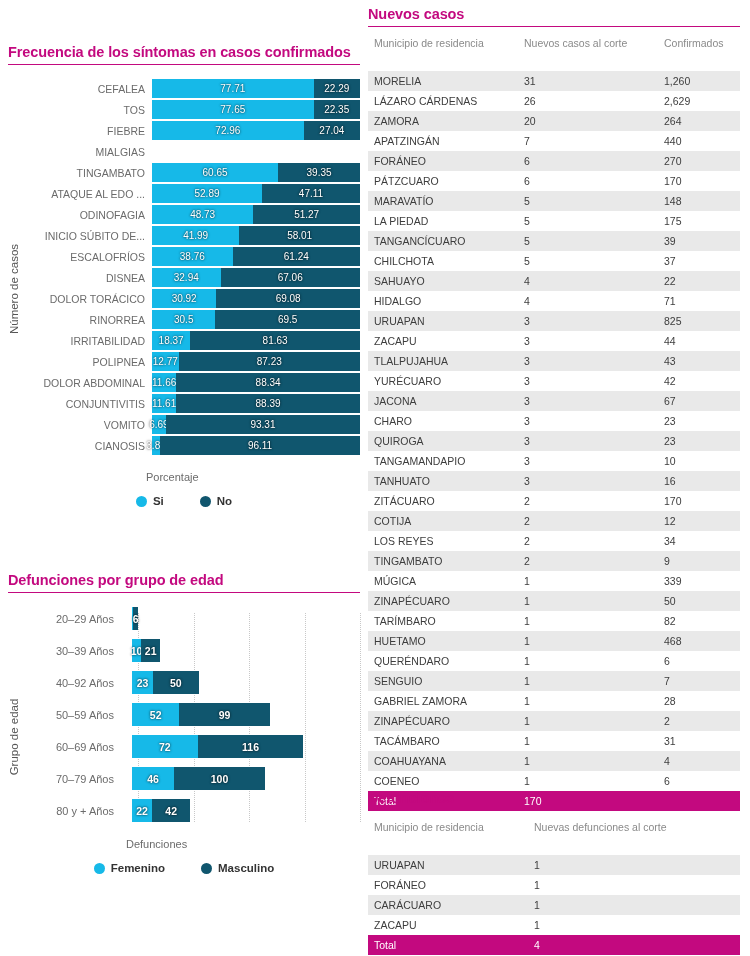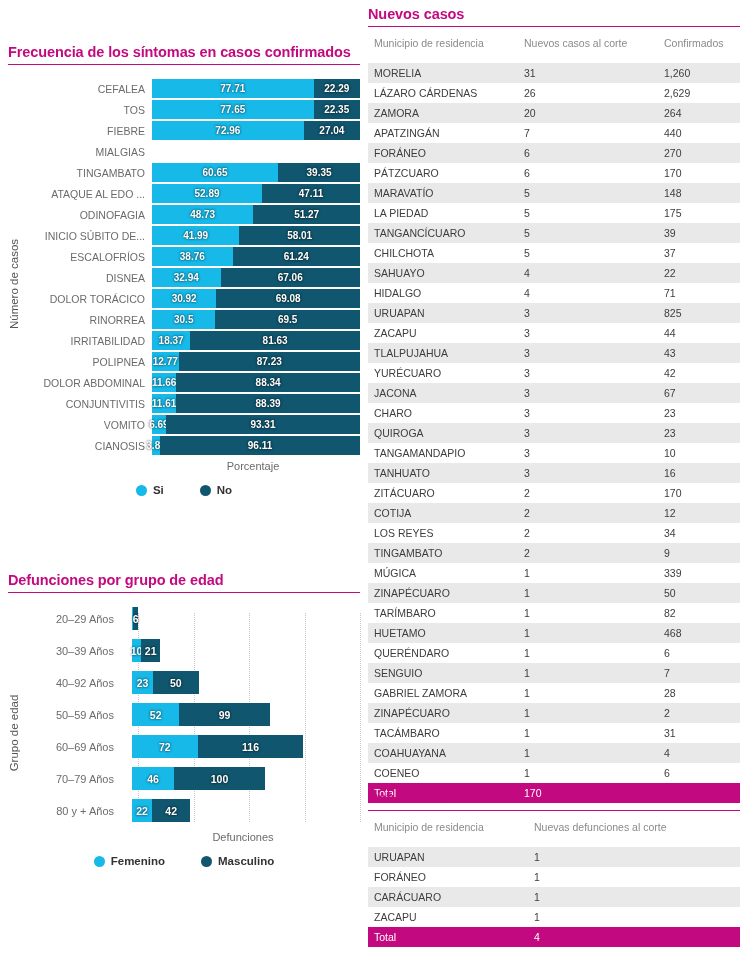--- a/index.html
+++ b/index.html
@@ -67,36 +67,35 @@
   }
   .bar-track {
     flex: 1;
     height: 19px;
     display: flex;
     position: relative;
   }
   .seg {
     height: 100%;
     display: flex; align-items: center; justify-content: center;
-    font-size: 10px; font-weight: bold;
+    font-size: 10px; font-weight: normal;
     color: #ffffff;
     overflow: visible;
     white-space: nowrap;
   }
   .seg.si { background: #16B9E8; }
   .seg.no { background: #10566E; }
   .seg .lbl {
     text-shadow: 0 0 2px rgba(0,0,0,0.55), 0 0 3px rgba(0,0,0,0.45);
   }
 
   .axis-label {
-    text-align: center;
     font-size: 11px;
     color: #6b6b6b;
-    margin-top: 5px;
+    margin-top: 16px;
     margin-left: 18px;
     padding-left: 120px;
   }
   .legend {
     display: flex; align-items: center; justify-content: center;
     gap: 36px;
     margin-top: 12px;
   }
   .legend .item { display: flex; align-items: center; gap: 6px; }
   .legend .dot { width: 11px; height: 11px; border-radius: 50%; display: block; }
@@ -152,21 +151,21 @@
   table.dt {
     width: 100%;
     border-collapse: collapse;
     table-layout: fixed;
   }
   table.dt th {
     text-align: left;
     font-size: 10.5px;
     font-weight: normal;
     color: #8a8a8a;
-    padding: 4px 6px 14px 6px;
+    padding: 4px 6px 22px 6px;
     white-space: nowrap;
   }
   table.dt td {
     font-size: 10.5px;
     color: #3d3d3d;
     padding: 4px 6px;
     white-space: nowrap;
     overflow: hidden;
   }
   table.dt tbody tr.alt td { background: #e9e9e9; }

